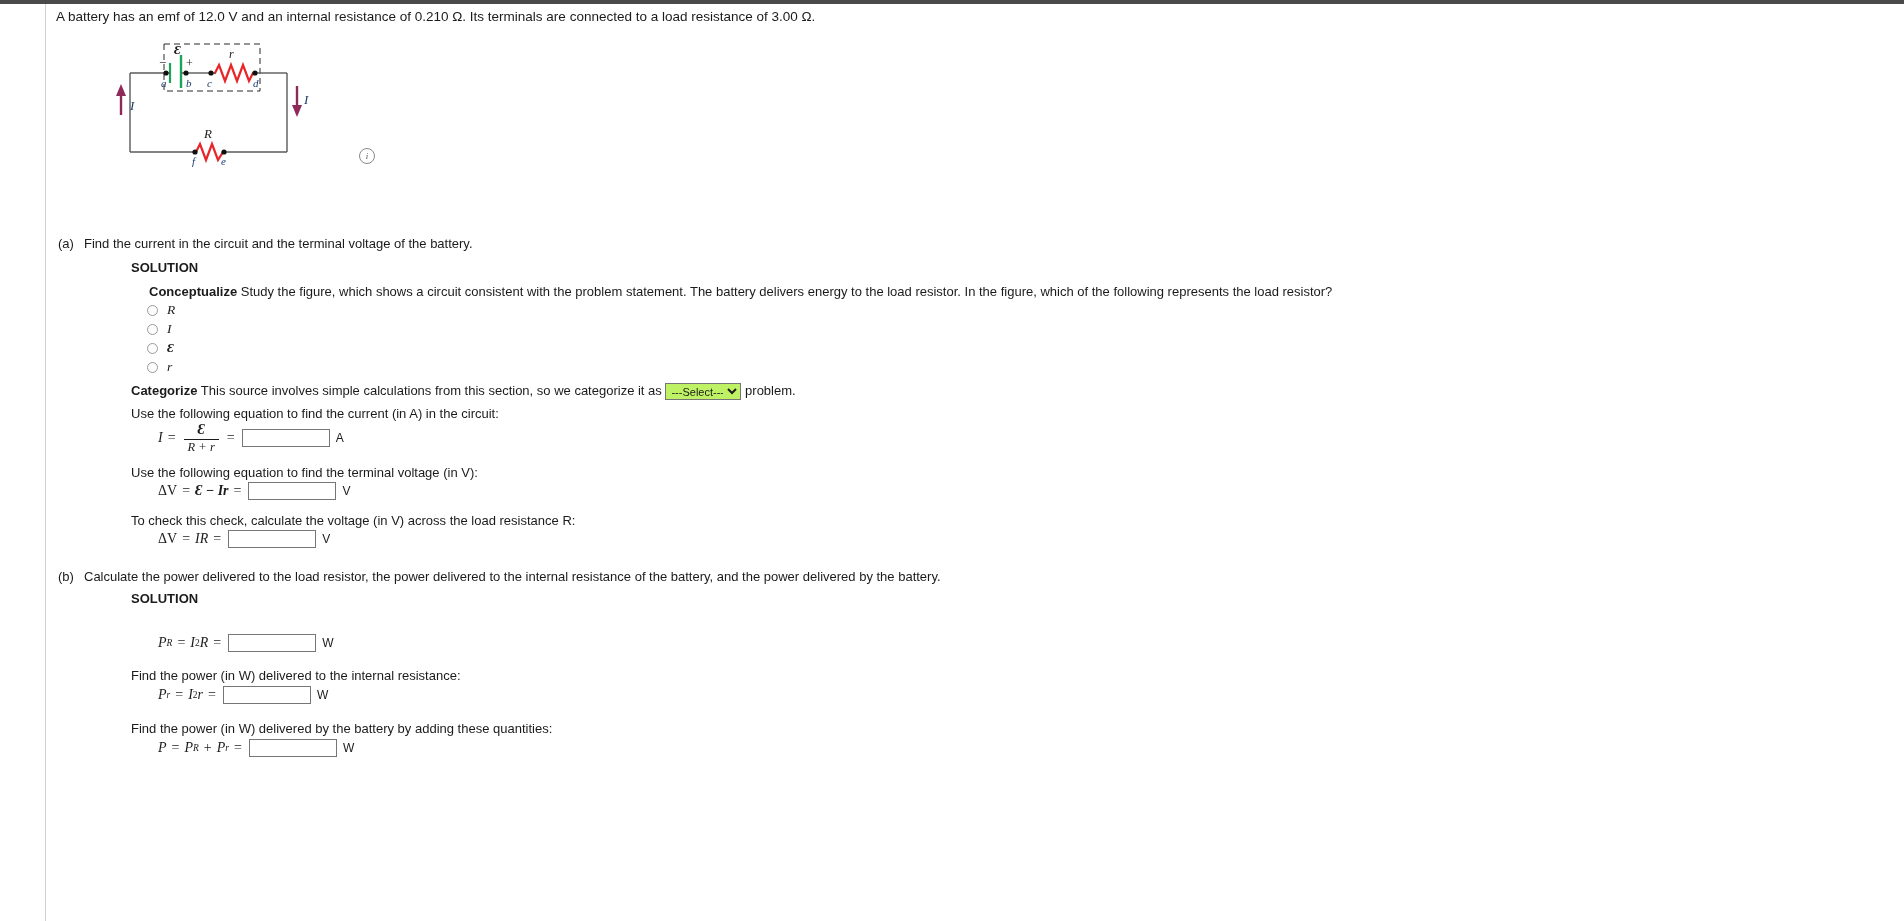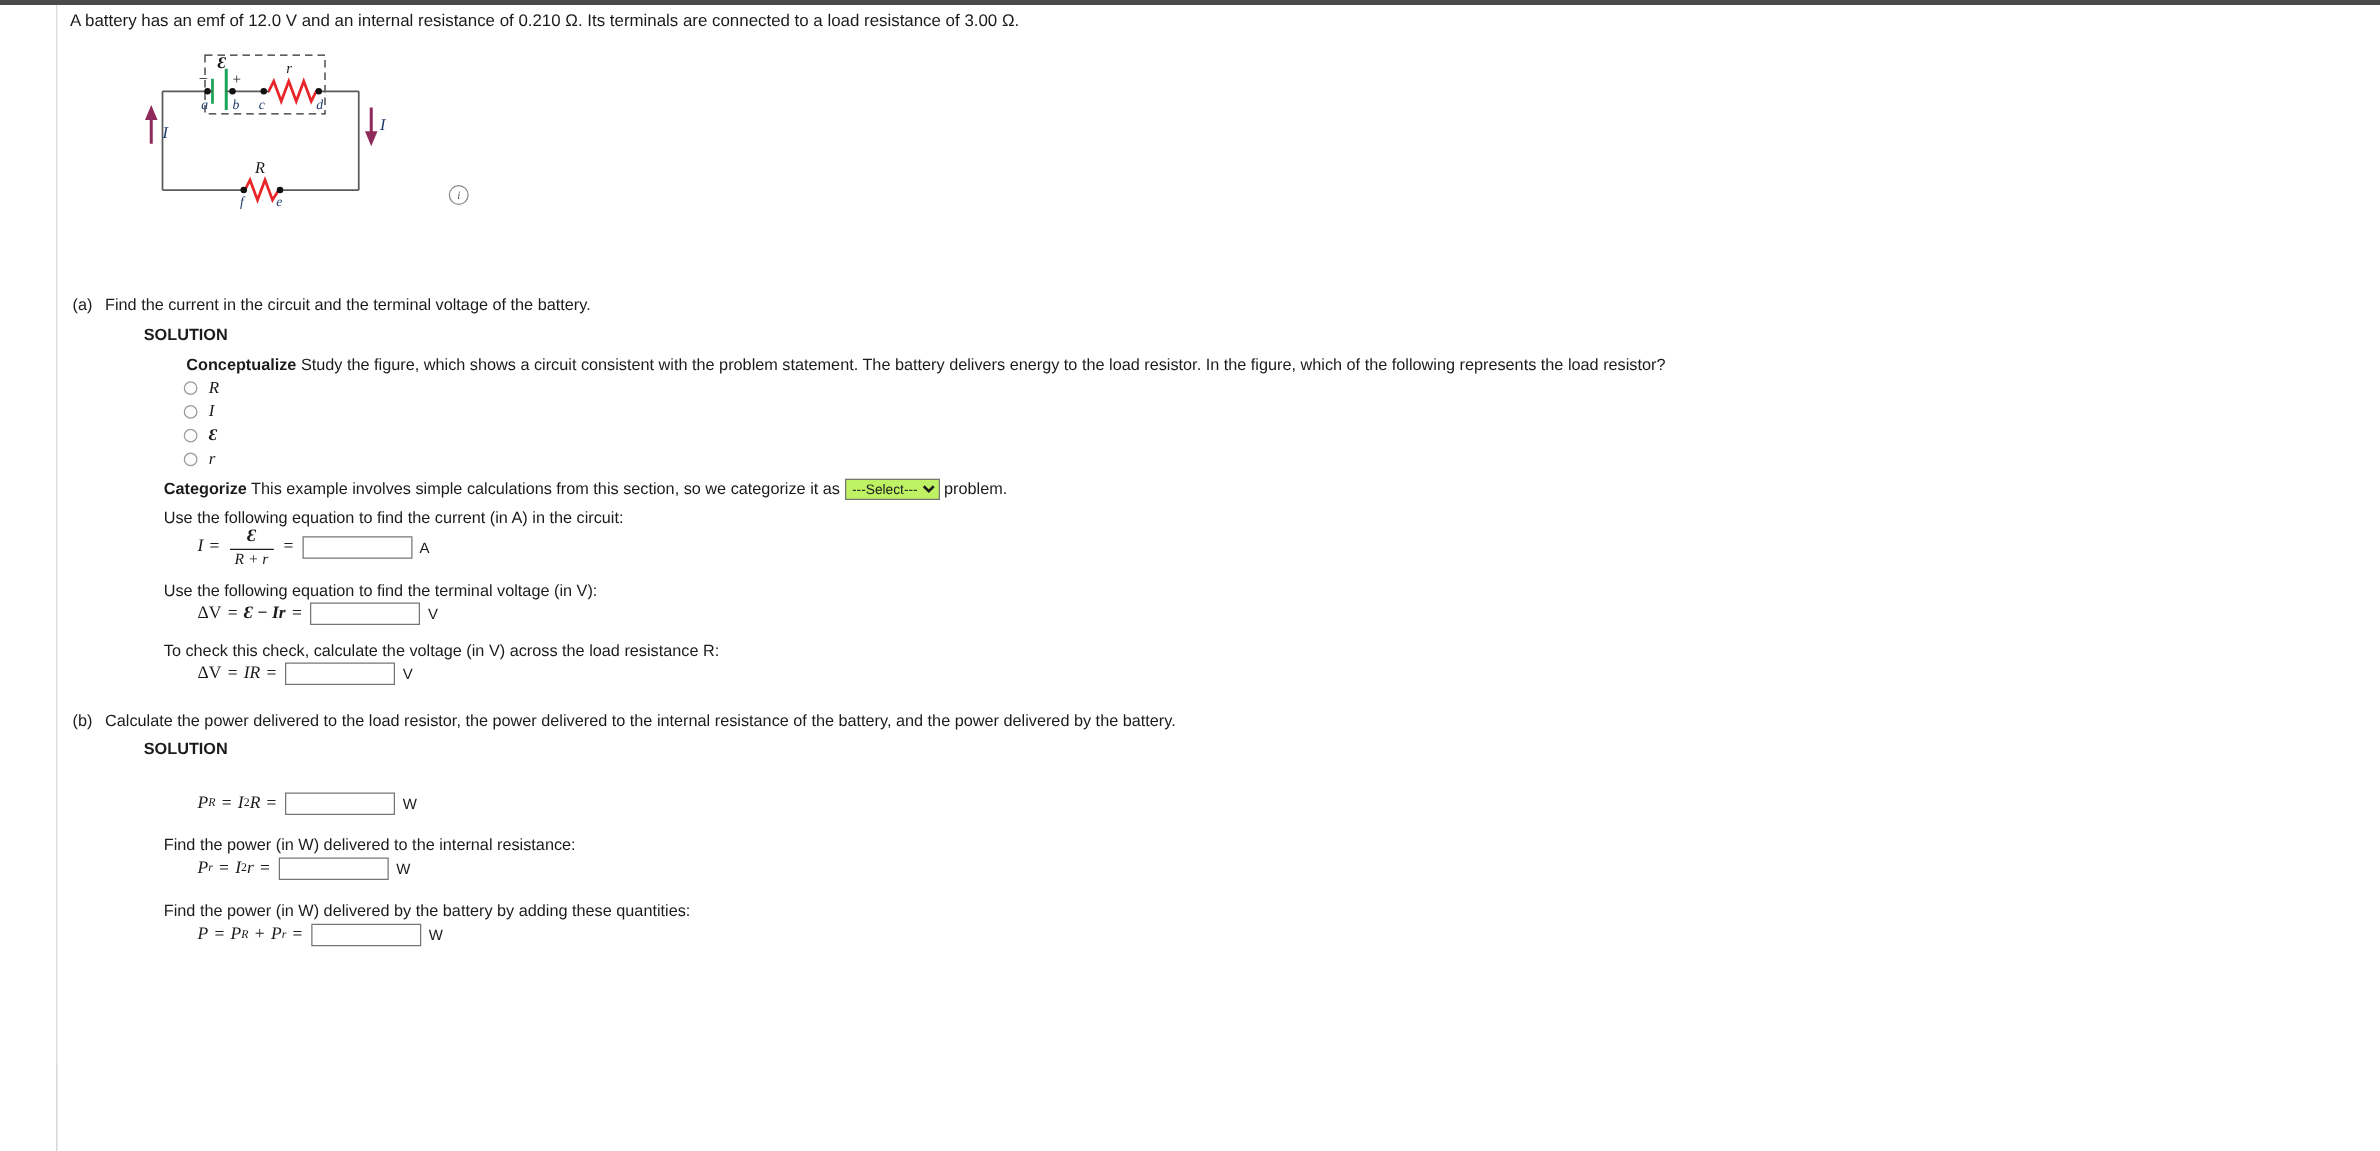--- a/index.html
+++ b/index.html
@@ -108,21 +108,21 @@
   }
   .part-label {
     display: inline-block;
     width: 26px;
     color: #1b1b1b;
   }
   .part-text { color: #1b1b1b; text-align: center; }
 
   .solution-head {
     position: absolute;
-    left: 69px;
+    left: 85px;
     font-weight: bold;
     font-size: 13px;
     color: #1b1b1b;
   }
   .para {
     position: absolute;
     left: 85px;
     font-size: 13px;
     line-height: 17px;
     color: #1b1b1b;
@@ -322,21 +322,21 @@
     <span class="radio"></span>
     <span class="choice-label emf">Ɛ</span>
   </div>
   <div class="choice" style="top:355px;">
     <span class="radio"></span>
     <span class="choice-label">r</span>
   </div>
 
   <div class="para" style="top:378px;">
     <b>Categorize</b>
-    <span>This example involves simple calculations from this section, so we categorize it as</span>
+    <span>This source involves simple calculations from this section, so we categorize it as</span>
     <select class="select-box">
       <option>---Select---</option>
       <option>a substitution</option>
       <option>an analysis</option>
     </select>
     <span>problem.</span>
   </div>
 
   <div class="para" style="top:401px;">Use the following equation to find the current (in A) in the circuit:</div>
 

